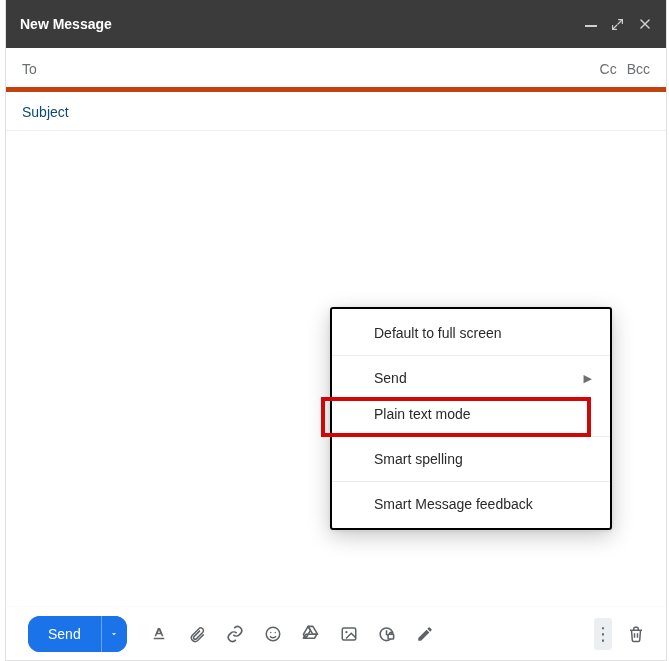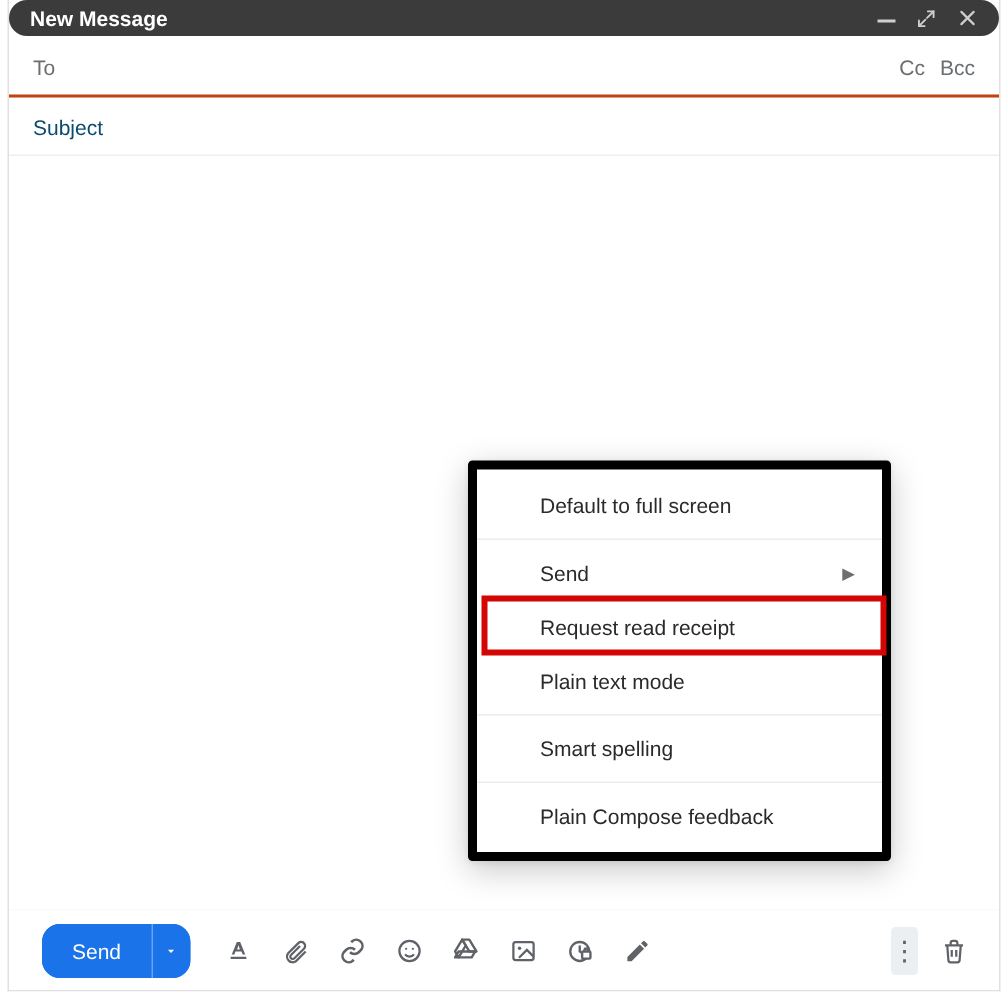--- a/index.html
+++ b/index.html
@@ -14,37 +14,36 @@
     .compose {
       position: absolute;
       left: 5px; top: 0; right: 2px; bottom: 0;
       background: #fff;
       border: 1px solid #e0e0e0;
       border-top: none;
     }
     .titlebar {
       background: #3b3b3b;
       color: #fff;
-      height: 24px;
+      height: 48px;
       display: flex;
       align-items: center;
       padding: 0 14px;
       justify-content: space-between;
-      border-radius: 19px;
     }
     .titlebar .title { font-size: 14px; font-weight: 700; }
     .titlebar .controls { display: flex; align-items: center; gap: 14px; }
     .titlebar .controls span { cursor: pointer; color: #cfcfcf; font-size: 14px; }
     .minimize-ctl { display:inline-block; width:12px; height:12px; position:relative; }
     .minimize-ctl::after { content:""; position:absolute; left:0; right:0; bottom:2px; height:2px; background:#cfcfcf; }
     .field-row {
       display: flex;
       align-items: center;
       padding: 13px 16px 10px;
-      border-bottom: 2px solid #c2410c;
+      border-bottom: 5px solid #c2410c;
       font-size: 14px;
       color: #6b6e72;
     }
     .field-row .label { color: #6b6e72; }
     .field-row .spacer { flex: 1; }
     .ccbcc { display: flex; gap: 10px; color: #6b6e72; }
     .ccbcc span { cursor: pointer; }
     .subject-row {
       padding: 12px 16px 10px;
       border-bottom: 1px solid #eceff1;
@@ -113,25 +112,25 @@
       width: 18px; height: 32px;
       border-radius: 3px;
       background: #eceff1;
       display:flex; align-items:center; justify-content:center;
       color:#5f6368; font-size:18px;
       cursor:pointer;
     }
 
     .popup {
       position: absolute;
-      left: 312px;
+      left: 330px;
       top: 307px;
       width: 282px;
       background: #fff;
-      border: 6px solid #000000;
+      border: 2px solid #000000;
       border-radius: 3px;
       box-shadow: 0 6px 22px rgba(0,0,0,0.22), 0 1px 4px rgba(0,0,0,0.08);
       z-index: 5;
       padding: 6px 0;
       font-size: 14px;
       color: #1f1f1f;
     }
     .popup .item {
       padding: 10px 18px 10px 42px;
       display: flex;
@@ -269,28 +268,25 @@
 <div class="popup">
   <div class="item">
     <span>Default to full screen</span>
   </div>
   <div class="sep"></div>
   <div class="item">
     <span>Send</span>
     <span class="chev">▶</span>
   </div>
   <div class="item">
-    <span>Request read receipt</span>
-  </div>
-  <div class="item">
     <span>Plain text mode</span>
   </div>
   <div class="sep"></div>
   <div class="item">
     <span>Smart spelling</span>
   </div>
   <div class="sep"></div>
   <div class="item">
-    <span>Plain Compose feedback</span>
+    <span>Smart Message feedback</span>
   </div>
 </div>
 
 <div class="highlight-box" style="left: 321px; top: 397px; width: 270px; height: 40px;"></div>
 
 </body></html>

